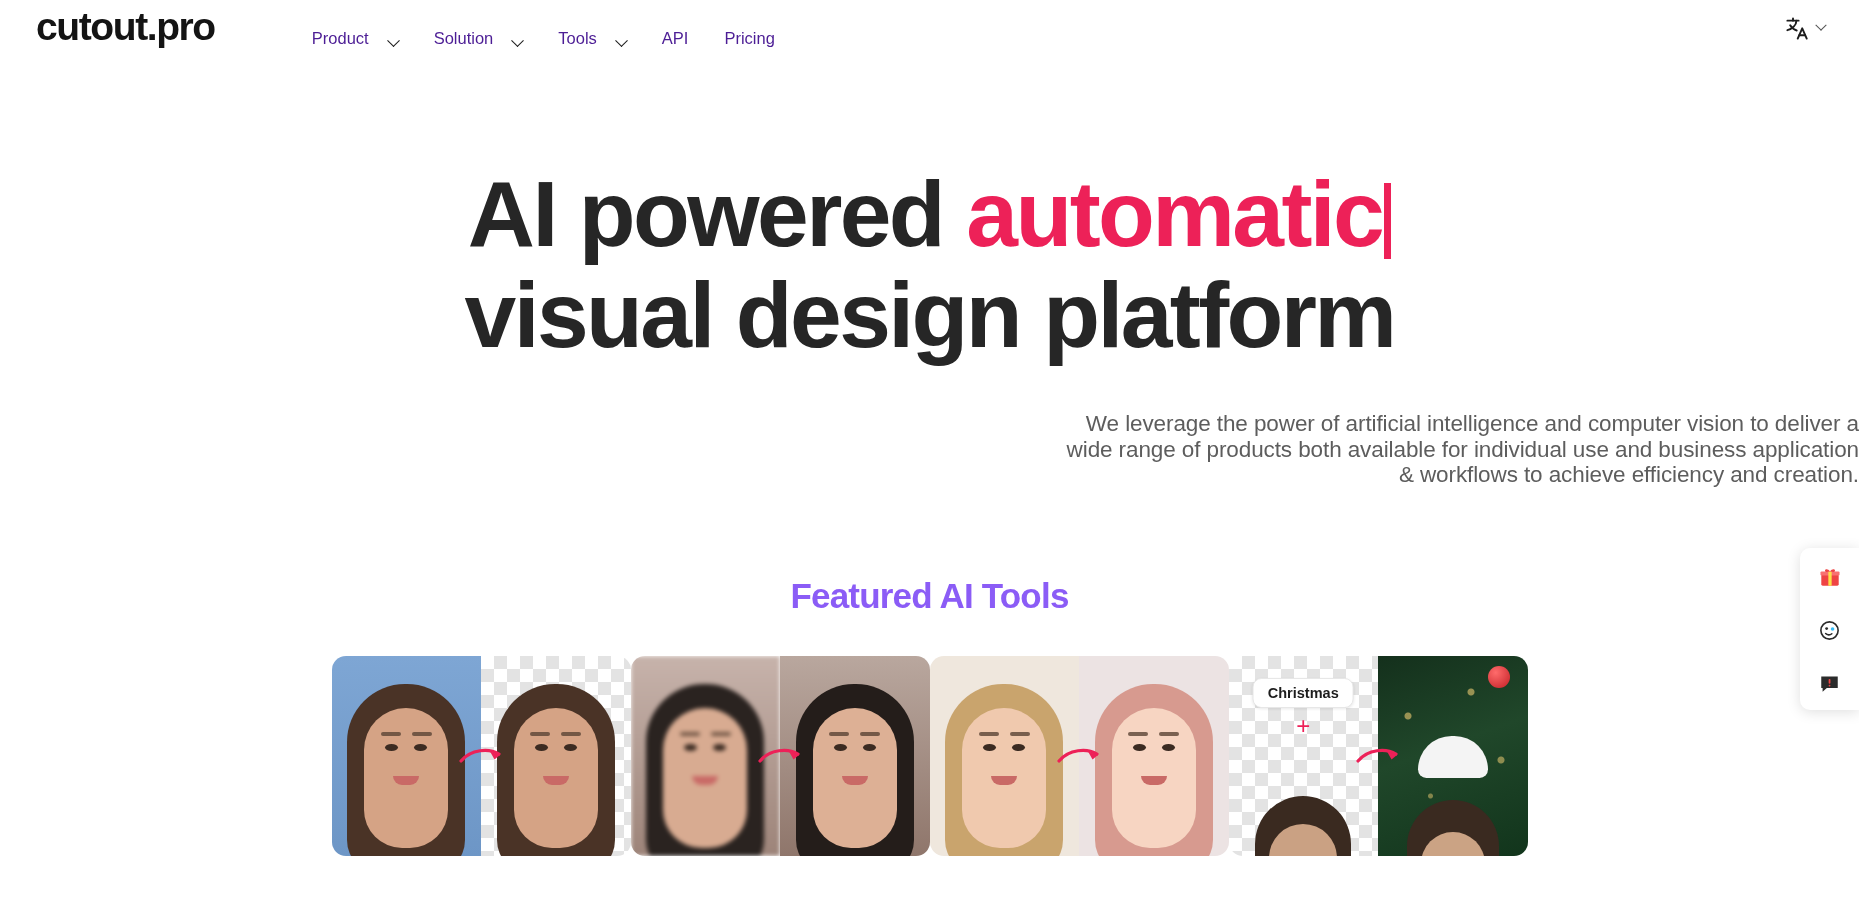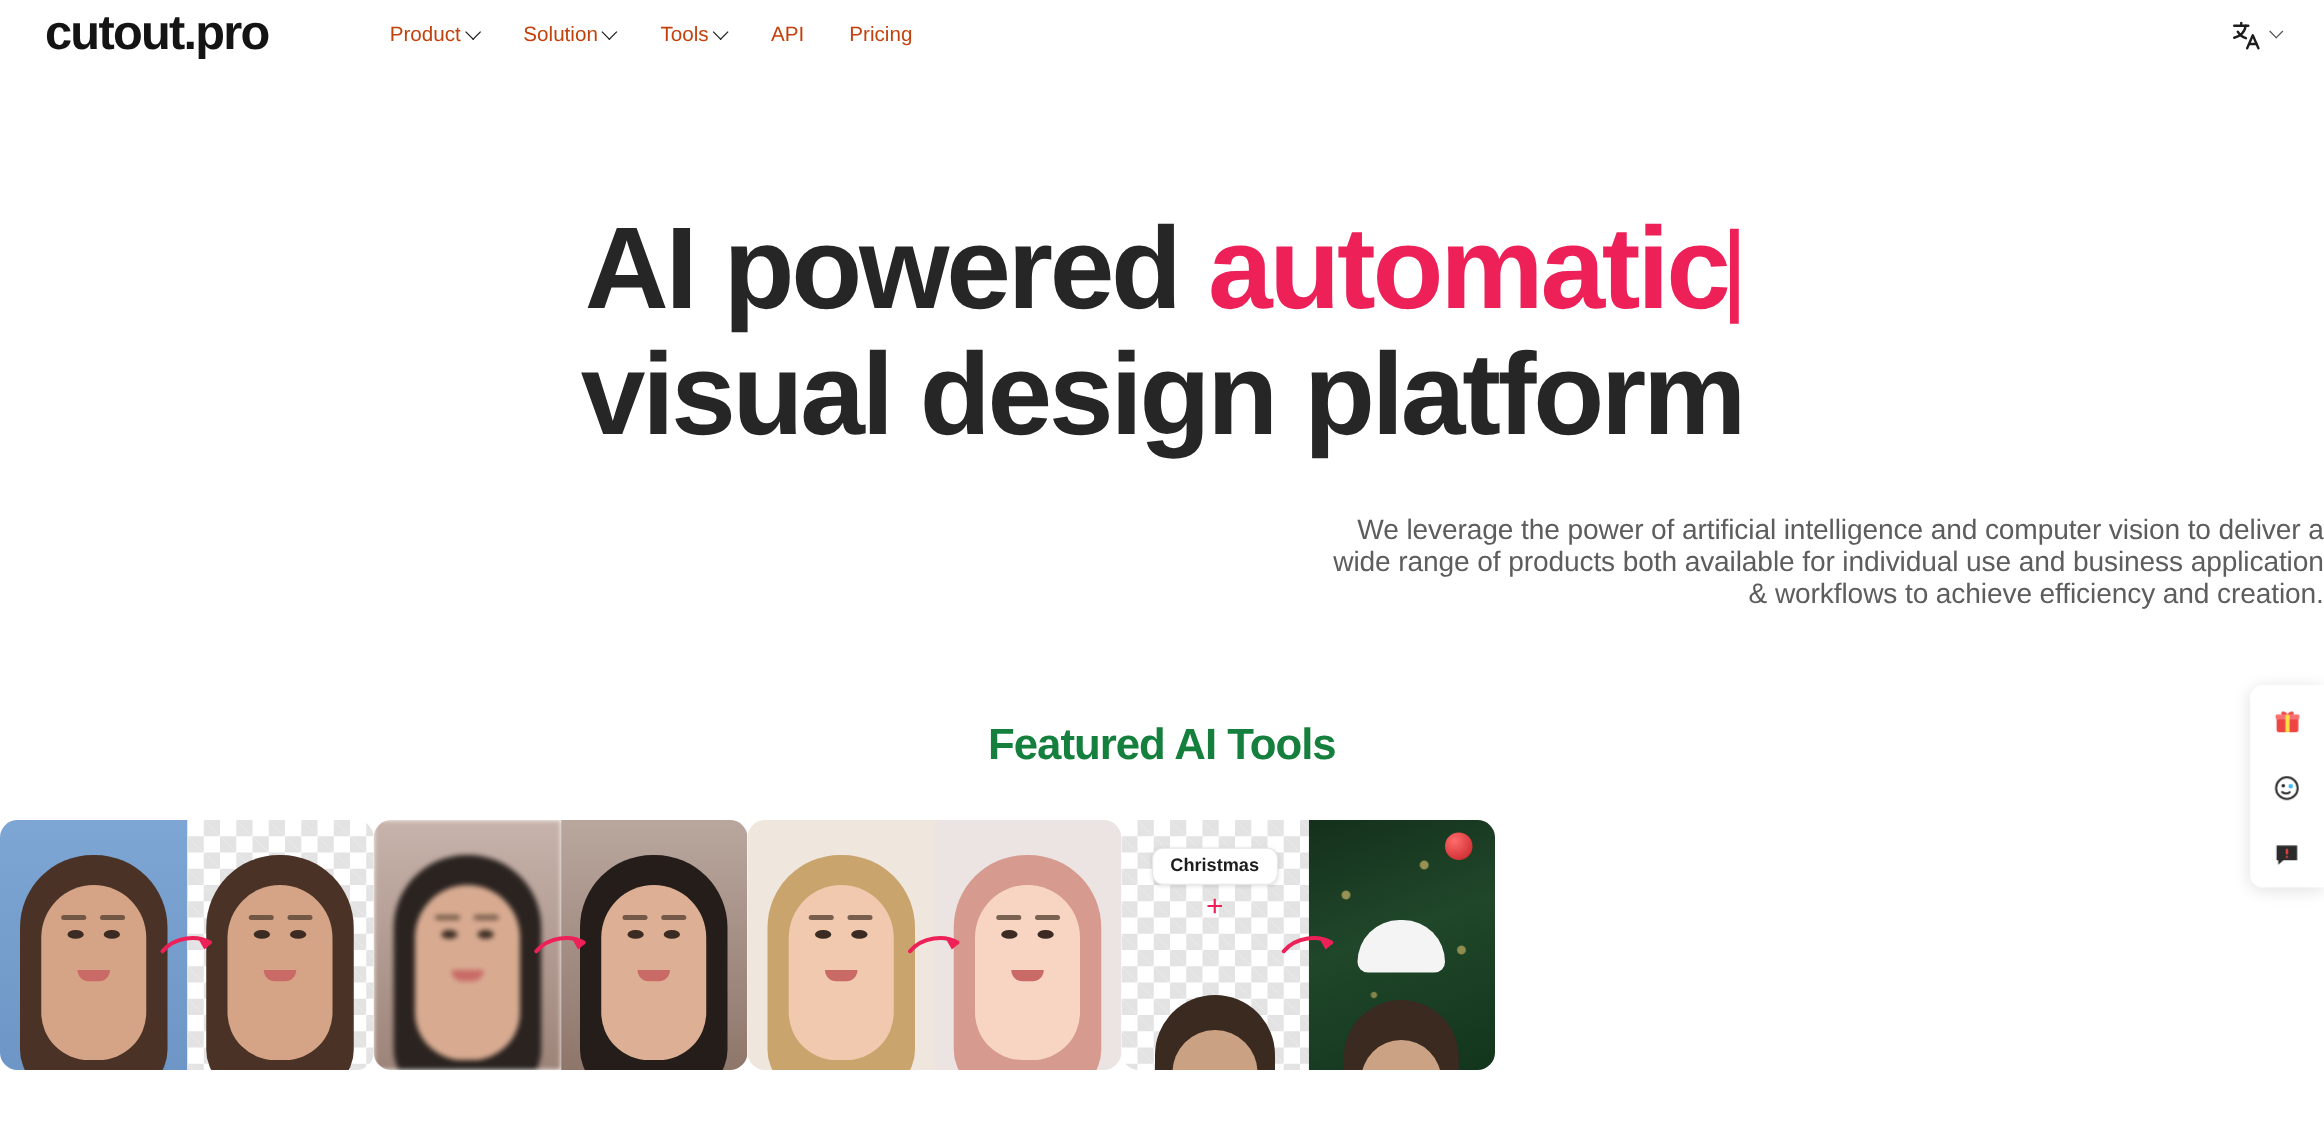--- a/index.html
+++ b/index.html
@@ -33,24 +33,24 @@
     padding-bottom: 4px;
   }
   .nav {
     display: flex;
     align-items: center;
     margin-left: 79px;
     gap: 0;
   }
   .nav-item {
     display: flex;
-    align-items: center;
-    gap: 5px;
+    align-items: flex-end;
+    gap: 20px;
     font-size: 16.5px;
-    color: #c2410c;
+    color: #4c1d95;
     padding: 0 18px;
     height: 40px;
     cursor: pointer;
     white-space: nowrap;
   }
   .chev {
     display: inline-block;
     width: 9px;
     height: 9px;
     border-right: 1.6px solid #1c1c1c;
@@ -106,26 +106,27 @@
     letter-spacing: -0.1px;
   }
   .subtitle span { display: block; text-align: right; }
 
   
   .featured-title {
     margin-top: 88px;
     text-align: center;
     font-size: 35px;
     font-weight: 700;
-    color: #15803d;
+    color: #8b5cf6;
     letter-spacing: -0.8px;
   }
   .cards {
     margin-top: 40px;
     display: flex;
+    justify-content: center;
   }
   .card {
     width: 299px;
     height: 200px;
     border-radius: 14px;
     overflow: hidden;
     position: relative;
     display: flex;
     cursor: pointer;
     background: #fff;

